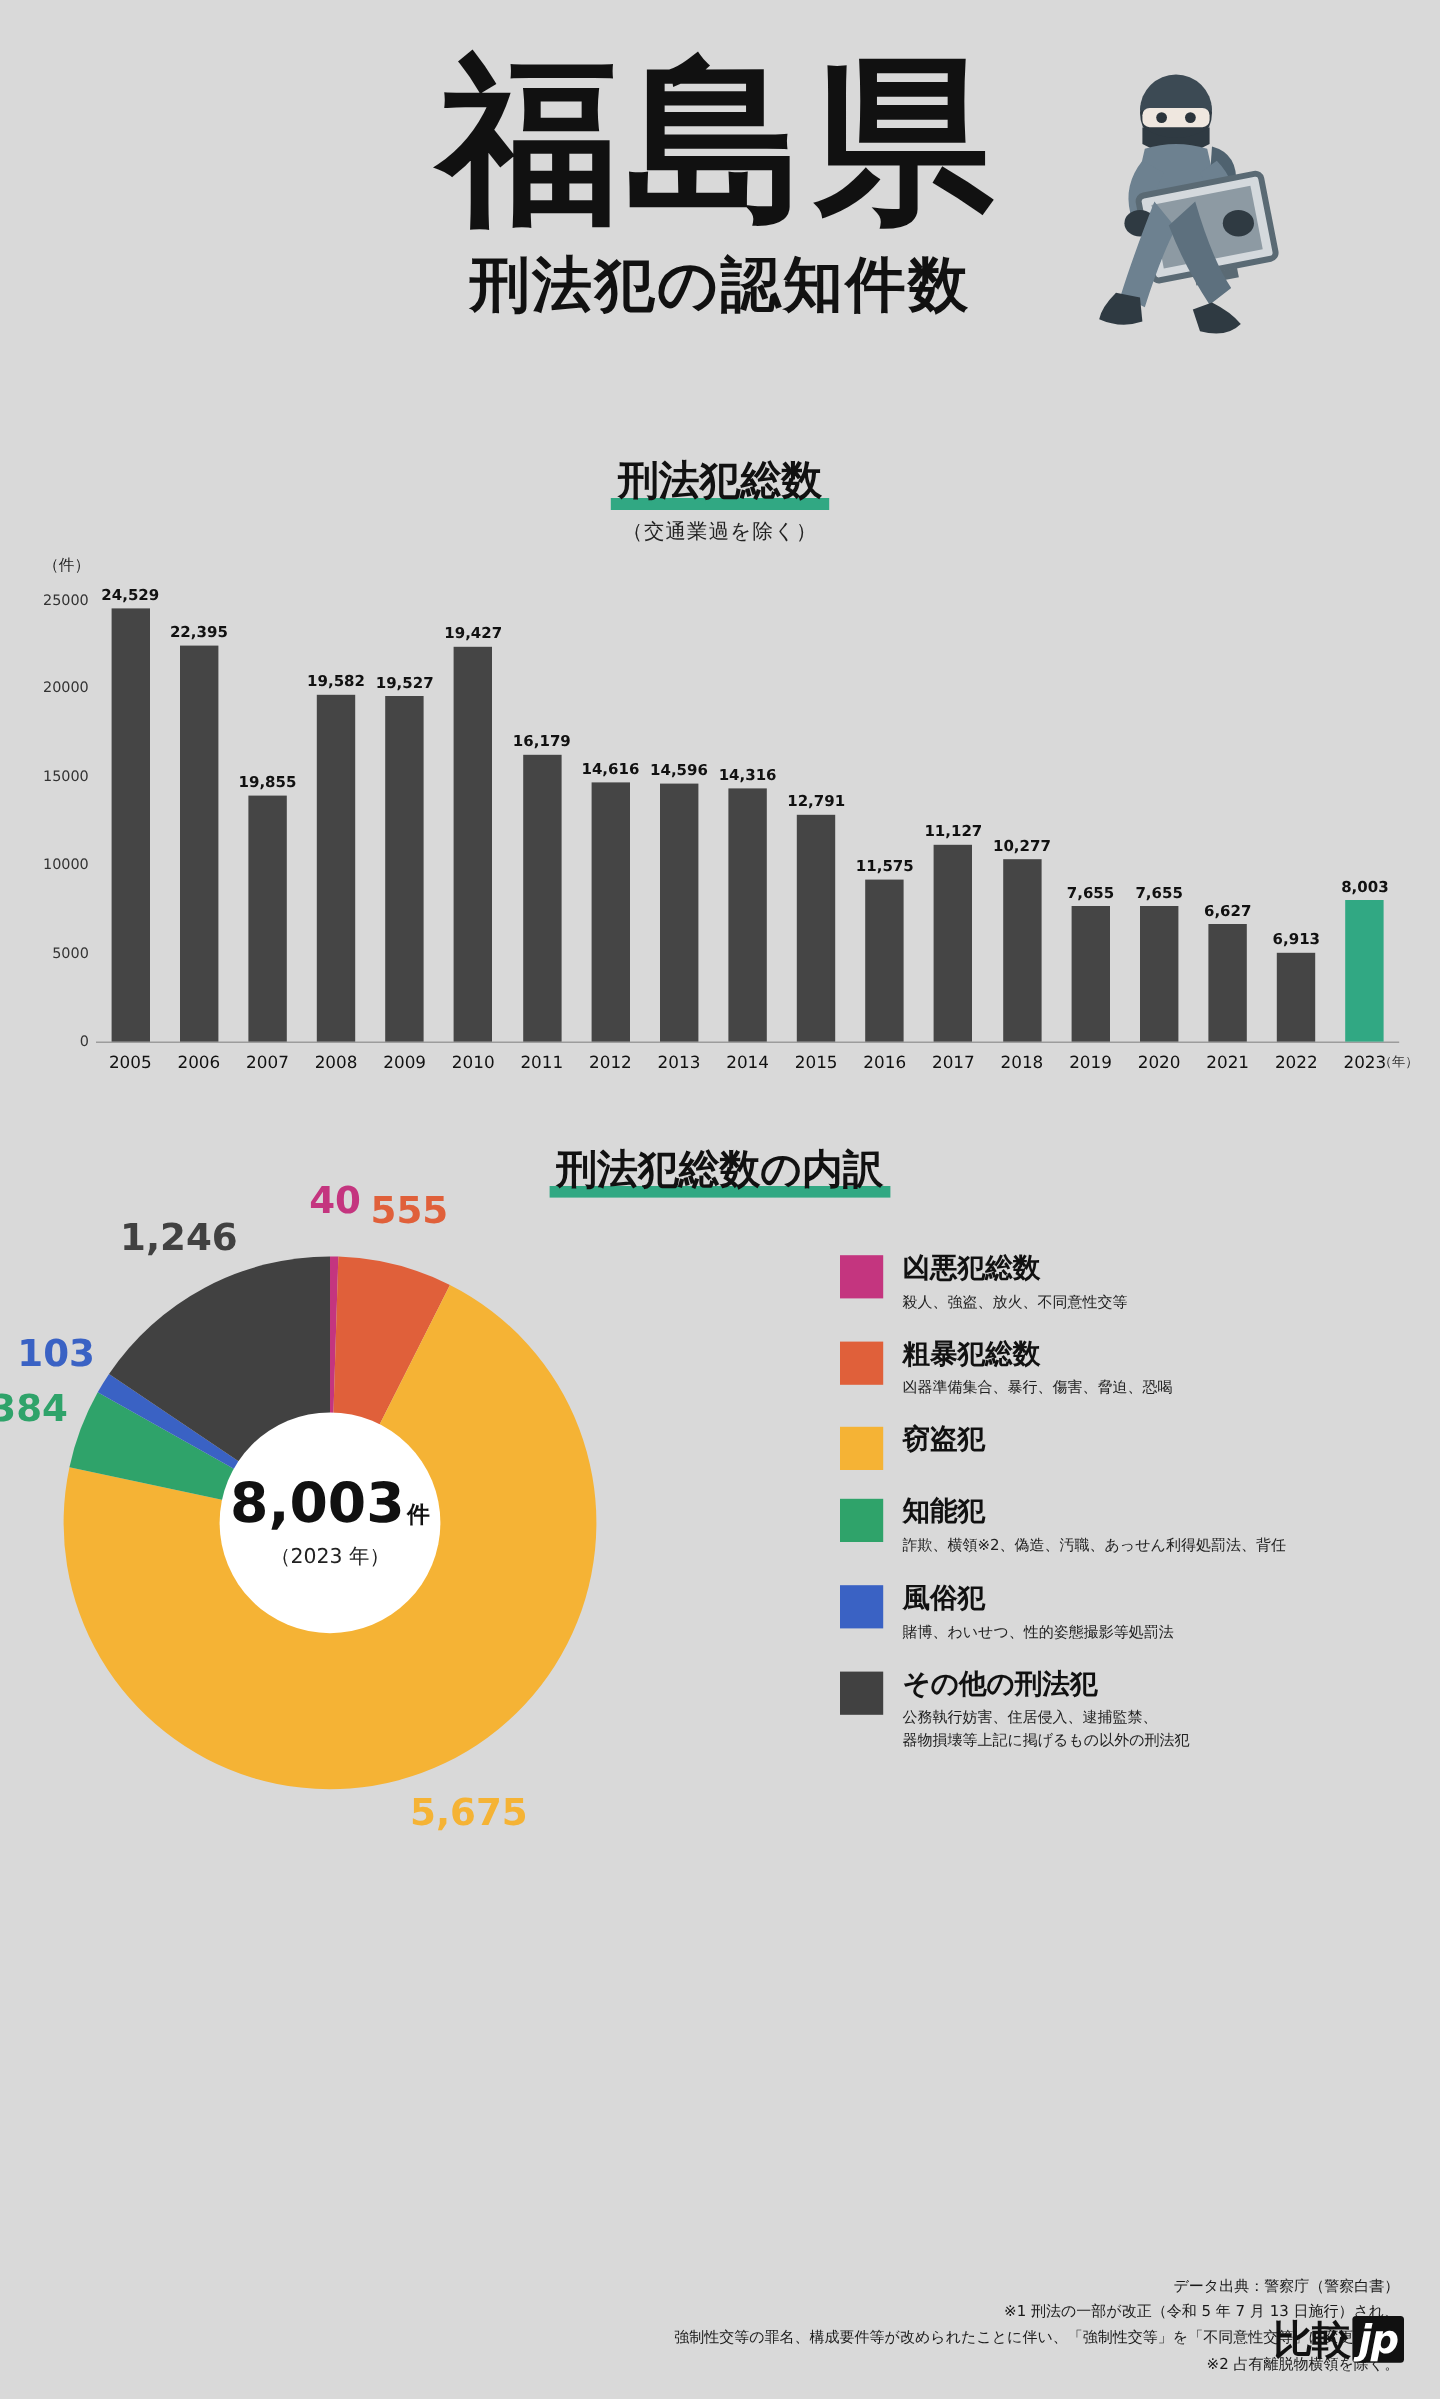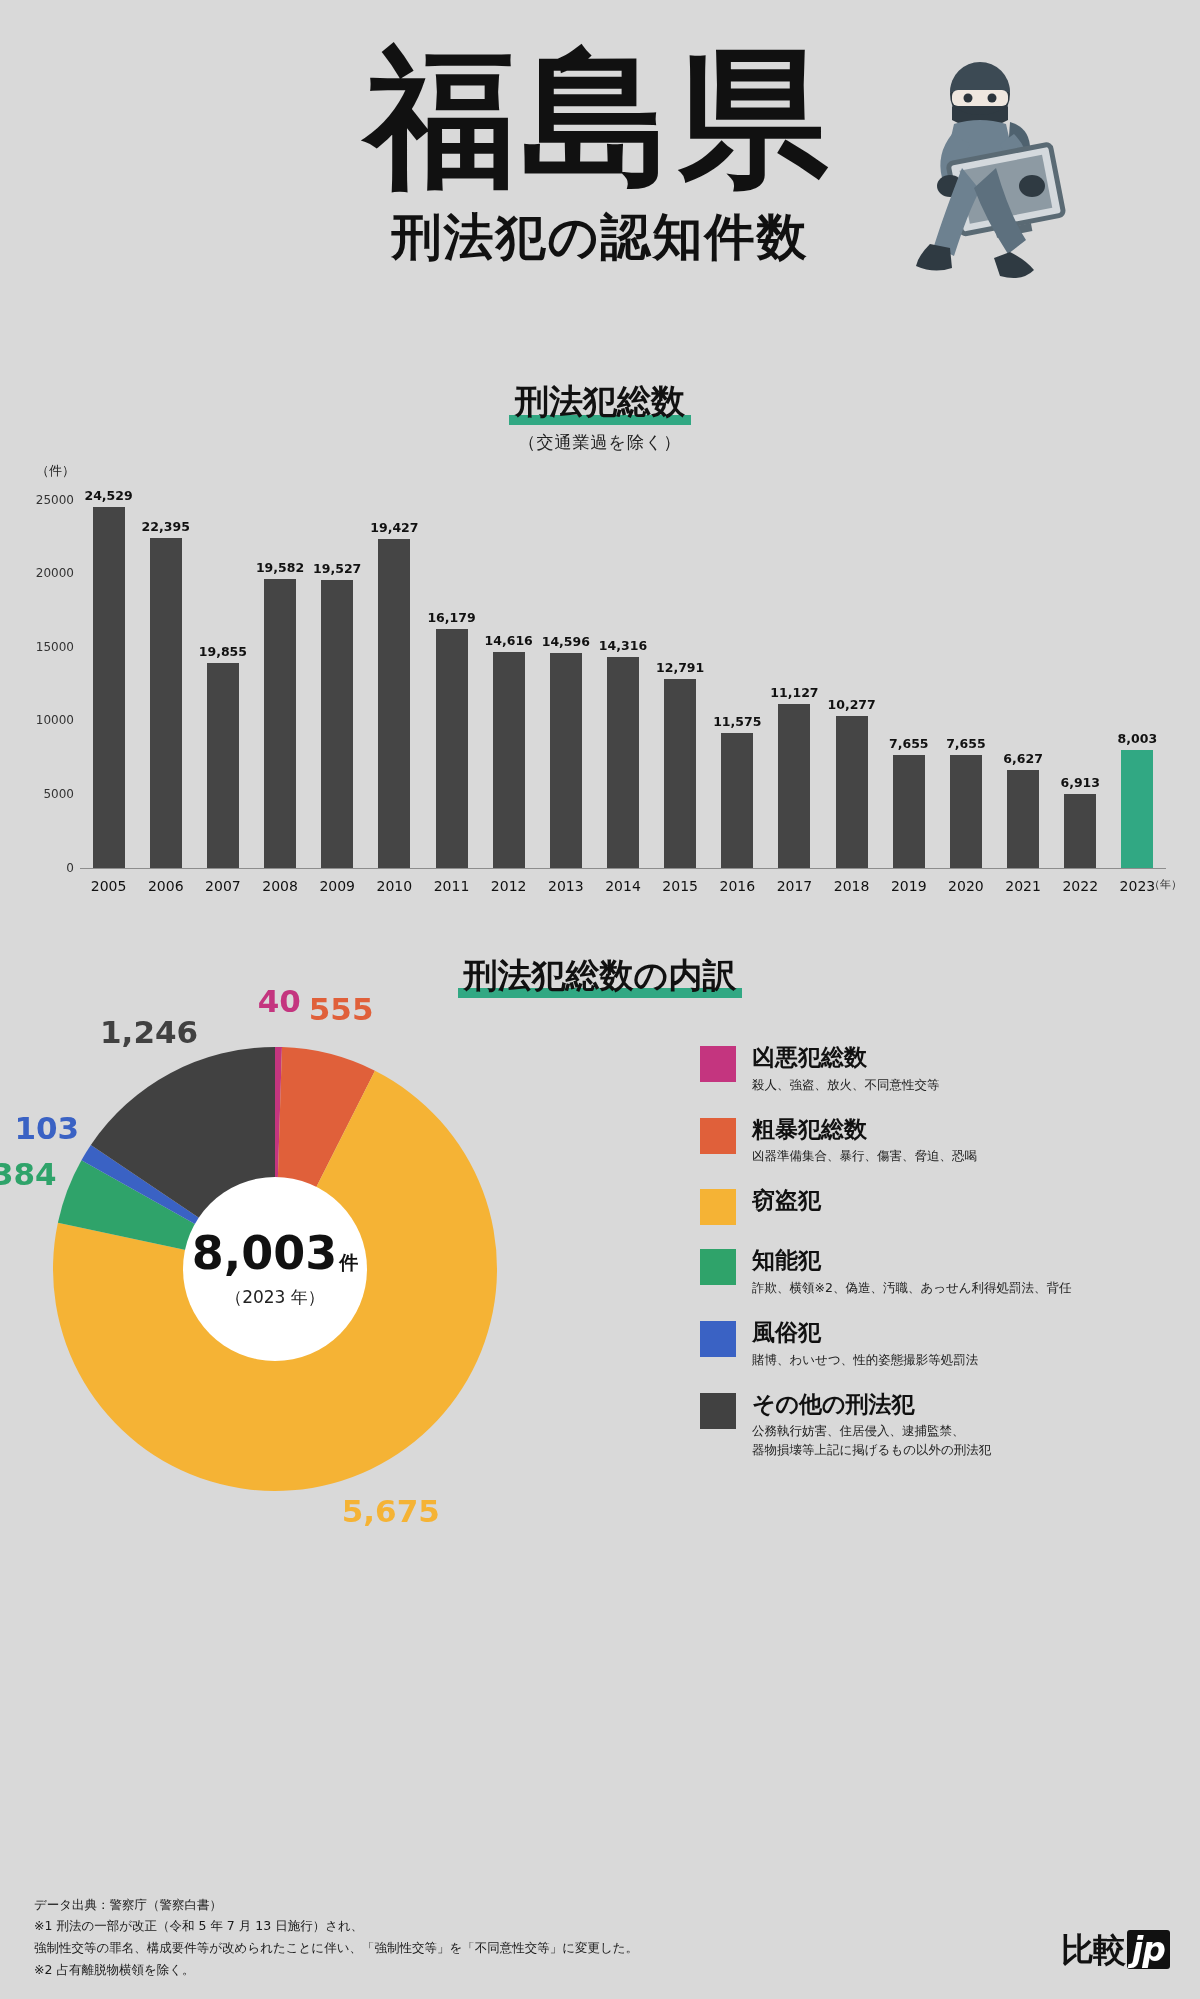--- a/index.html
+++ b/index.html
@@ -246,20 +246,21 @@
     left: 0;
     bottom: 0;
     width: 100%;
     padding: 0 34px 18px 34px;
     box-sizing: border-box;
   }
   .foot-note {
     font-size: 12.5px;
     color: #1a1a1a;
     line-height: 1.75;
+    text-align: right;
   }
   .logo {
     position: absolute;
     right: 30px;
     bottom: 26px;
     font-size: 33px;
     font-weight: 700;
     color: #111;
     letter-spacing: -1px;
   }

